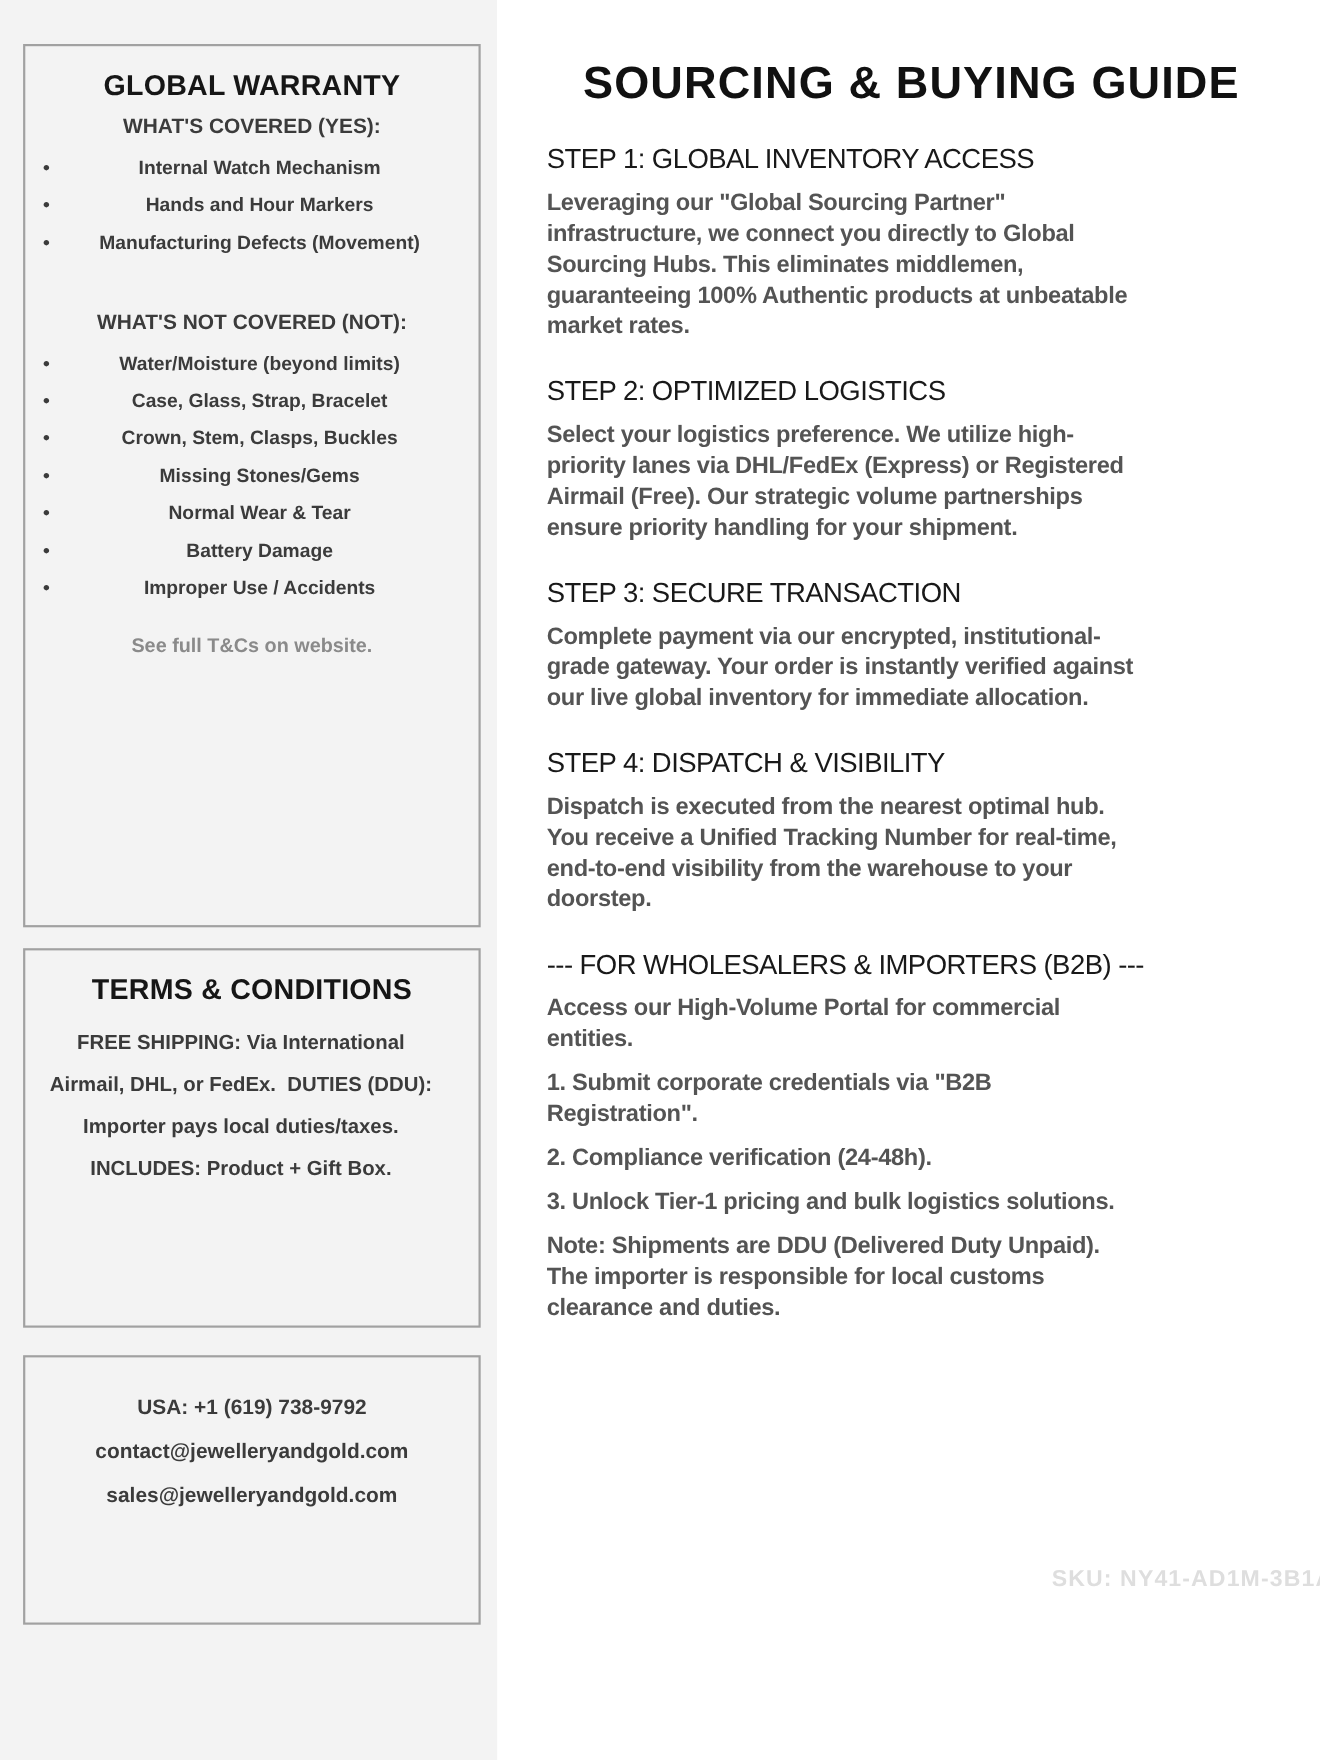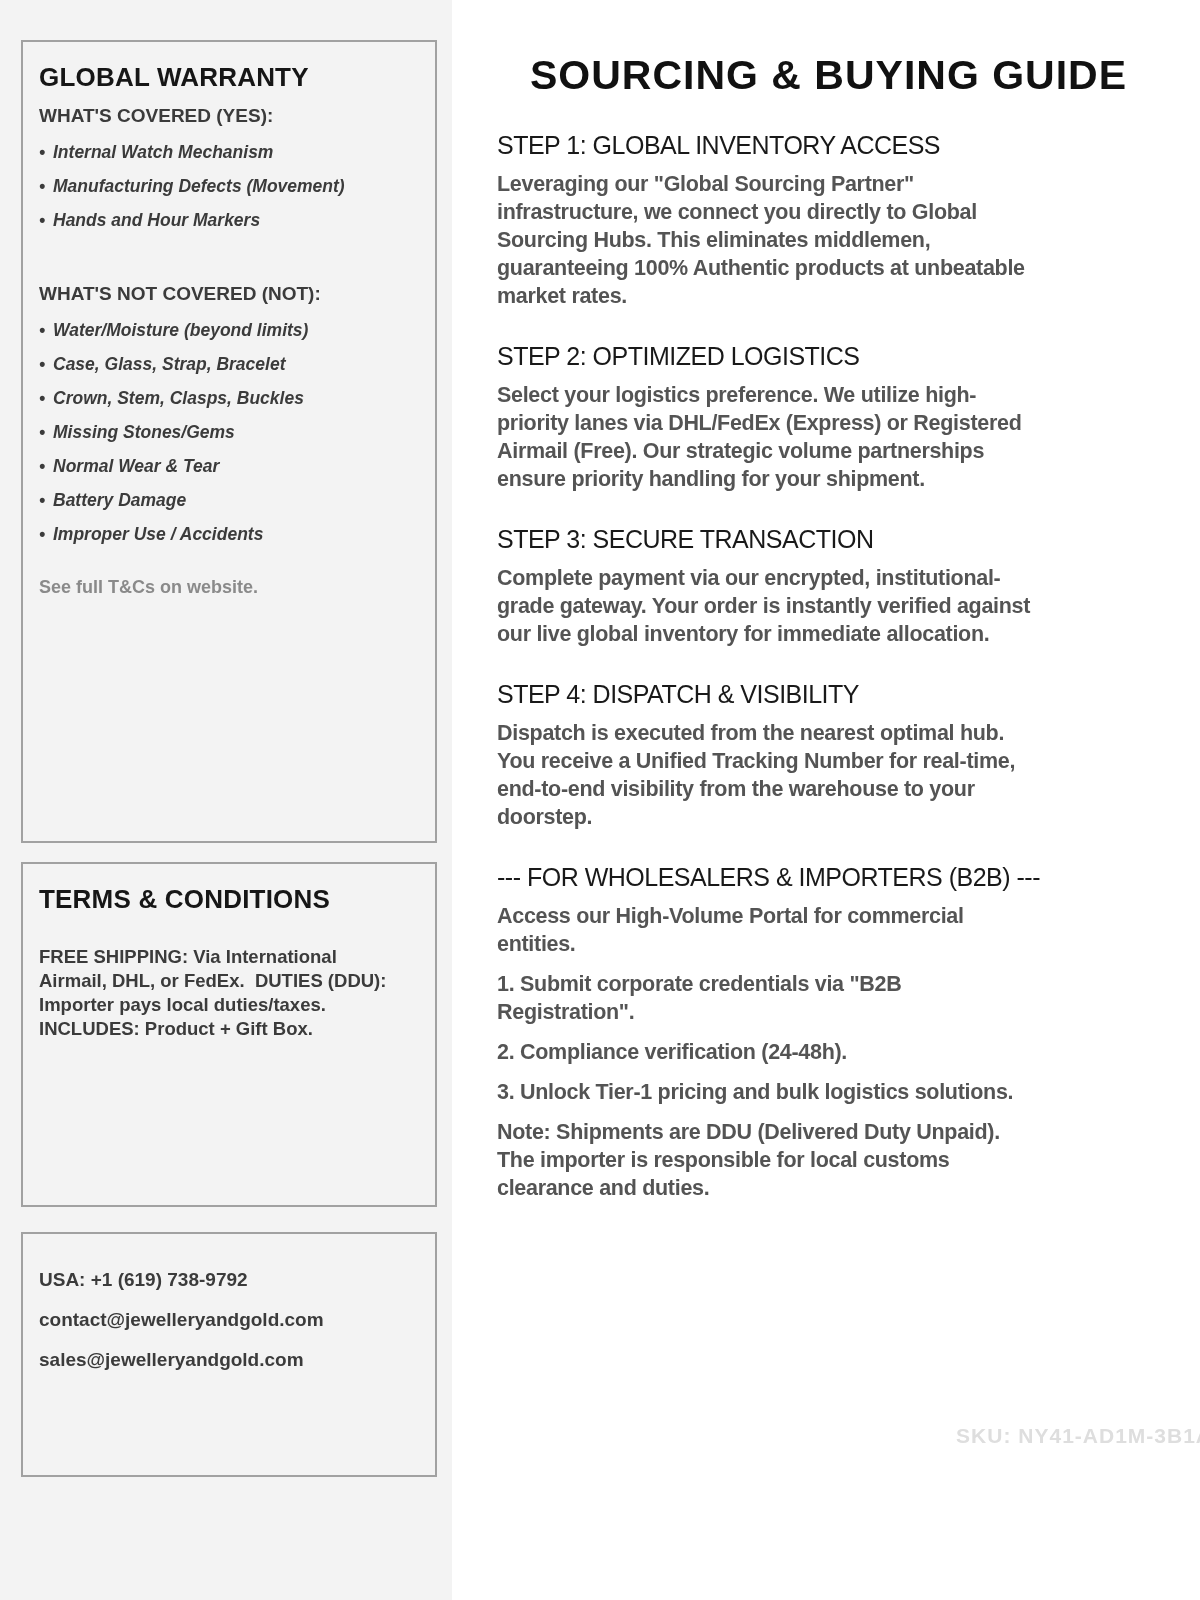--- a/index.html
+++ b/index.html
@@ -16,40 +16,41 @@
     min-width: 452px;
     height: 1600px;
     background: #f3f3f3;
     padding: 40px 15px 0 21px;
   }
   .side-box {
     border: 2px solid #a1a1a1;
     background: #f3f3f3;
     padding: 20px 16px;
     width: 416px;
+    text-align: center;
   }
   .box-warranty { height: 803px; margin-bottom: 19px; }
   .box-terms    { height: 345px; margin-bottom: 25px; }
   .box-contact  { height: 245px; }
 
   .side-box h2 {
     font-size: 26px;
     font-weight: bold;
     color: #161616;
     letter-spacing: 0.2px;
     margin: 0 0 12px 0;
   }
   .side-box h3 {
     font-size: 19px;
     font-weight: bold;
     color: #3b3b3b;
     margin: 0 0 8px 0;
   }
   .side-box h3.gap-above { margin-top: 46px; }
-  .side-list { list-style: none; font-style: italic; }
+  .side-list { list-style: none; }
   .side-list li {
     font-size: 17.5px;
     font-weight: bold;
     color: #3b3b3b;
     line-height: 34px;
     padding-left: 14px;
     position: relative;
   }
   .side-list li::before {
     content: "\2022";
@@ -60,24 +61,24 @@
   .footnote {
     margin-top: 26px;
     font-size: 18px;
     font-weight: bold;
     color: #8a8a8a;
   }
   .terms-body {
     font-size: 18.5px;
     font-weight: bold;
     color: #3b3b3b;
-    line-height: 24px;
+    line-height: 38px;
     white-space: pre-wrap;
     max-width: 360px;
-    margin-top: 30px;
+    margin-top: 14px;
   }
   .contact-list { list-style: none; margin-top: 16px; }
   .contact-list li {
     font-size: 19px;
     font-weight: bold;
     color: #3b3b3b;
     line-height: 20px;
     margin-bottom: 20px;
   }
 
@@ -128,22 +129,22 @@
 </head>
 <body>
 
 <aside class="sidebar">
 
   <section class="side-box box-warranty">
     <h2>GLOBAL WARRANTY</h2>
     <h3>WHAT'S COVERED (YES):</h3>
     <ul class="side-list">
         <li>Internal Watch Mechanism</li>
+        <li>Hands and Hour Markers</li>
         <li>Manufacturing Defects (Movement)</li>
-        <li>Hands and Hour Markers</li>
       </ul>
     <h3 class="gap-above">WHAT'S NOT COVERED (NOT):</h3>
     <ul class="side-list">
         <li>Water/Moisture (beyond limits)</li>
         <li>Case, Glass, Strap, Bracelet</li>
         <li>Crown, Stem, Clasps, Buckles</li>
         <li>Missing Stones/Gems</li>
         <li>Normal Wear &amp; Tear</li>
         <li>Battery Damage</li>
         <li>Improper Use / Accidents</li>

